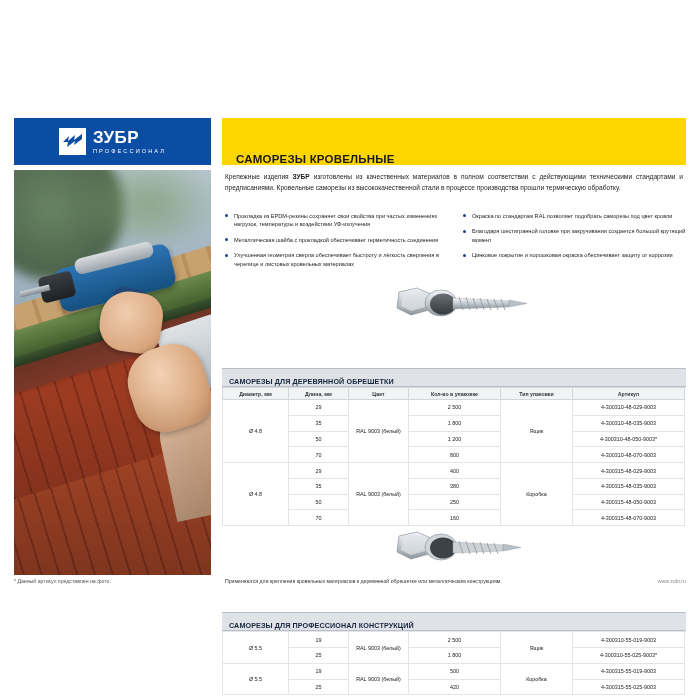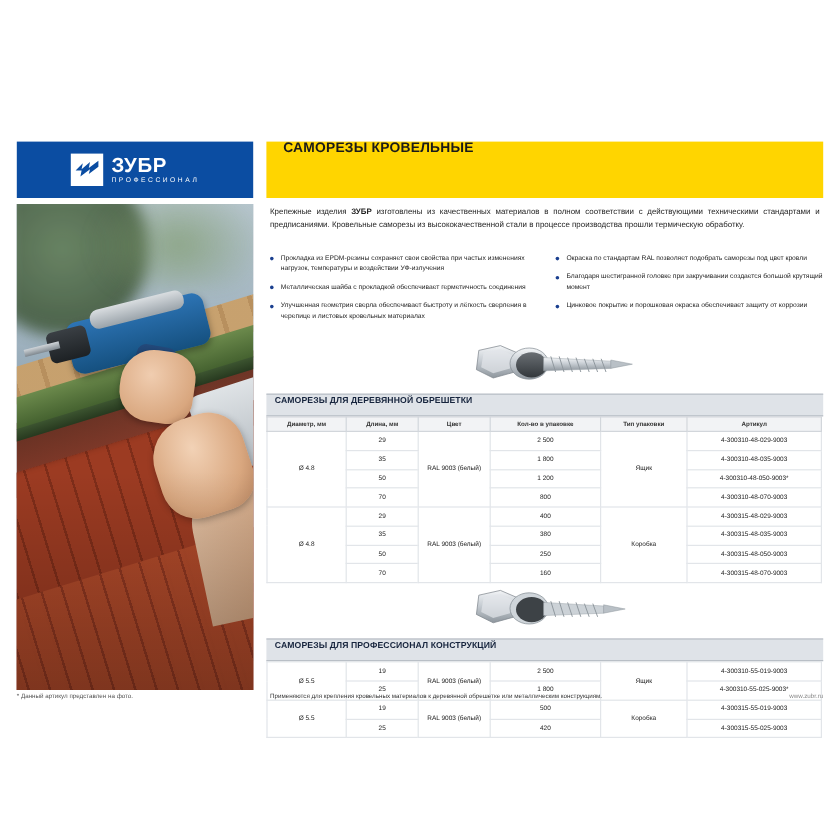--- a/index.html
+++ b/index.html
@@ -124,21 +124,21 @@
   .ph-shadow{position:absolute;inset:0;background:linear-gradient(180deg,rgba(0,0,0,0) 55%,rgba(0,0,0,.28) 100%);}
 
   .footnote{
     position:absolute;left:14px;top:578px;width:210px;
     font-size:5.2px;color:#555;
   }
 
   
   .yellow-bar{
     position:absolute;left:222px;top:118px;width:464px;height:47px;
-    background:#ffd500;display:flex;align-items:flex-start;
+    background:#ffd500;display:flex;align-items:flex-end;
   }
   .yellow-bar .title{
     margin-left:14px;font-size:11.5px;font-weight:bold;color:#1a1a1a;
     letter-spacing:.2px;
   }
 
   .intro{
     position:absolute;left:225px;top:172px;width:458px;
     font-size:6.6px;line-height:1.65;color:#1d1d1d;text-align:justify;
   }
@@ -157,21 +157,21 @@
     content:"";position:absolute;left:0;top:2.4px;
     width:3px;height:3px;background:#1a3f8f;border-radius:50%;
   }
 
   
   .prod-img{position:relative;width:462px;height:46px;margin:0 auto;}
   .screw-wrap{position:absolute;left:50%;transform:translateX(-50%);top:0;}
 
   .sect-head{
     background:#dfe3e8;border-top:1px solid #b9bfc6;border-bottom:1px solid #b9bfc6;
-    height:17px;display:flex;align-items:flex-start;
+    height:17px;display:flex;align-items:flex-end;margin-top:40px;
   }
   .sect-head span{
     margin-left:7px;font-size:7.2px;font-weight:bold;color:#16243d;letter-spacing:.1px;
   }
 
   table.spec{
     width:462px;border-collapse:collapse;table-layout:fixed;
     font-size:5.4px;color:#222;
   }
   table.spec th{

